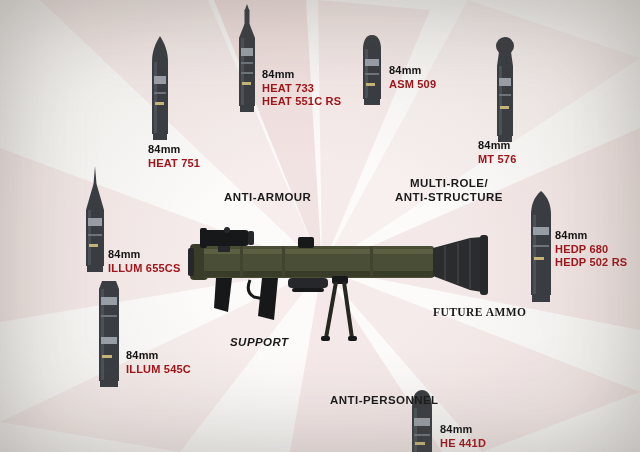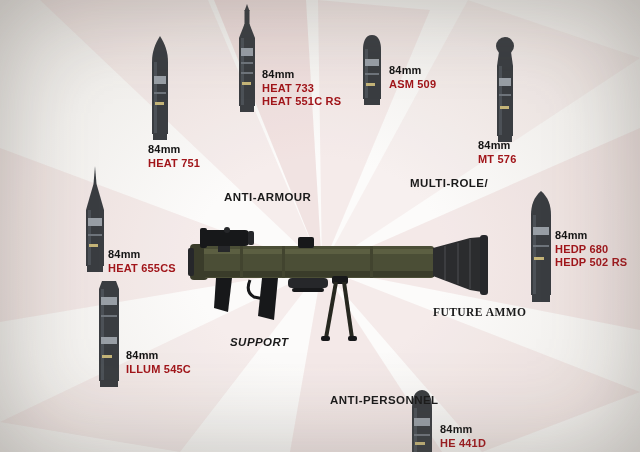--- a/index.html
+++ b/index.html
@@ -238,21 +238,21 @@
     <span class="nm">ASM 509</span>
   </div>
 
   <div class="lbl" style="left:478px;top:139px;">
     <span class="cal">84mm</span>
     <span class="nm">MT 576</span>
   </div>
 
   <div class="lbl" style="left:108px;top:248px;">
     <span class="cal">84mm</span>
-    <span class="nm">HEAT 655CS</span>
+    <span class="nm">ILLUM 655CS</span>
   </div>
 
   <div class="lbl" style="left:126px;top:349px;">
     <span class="cal">84mm</span>
     <span class="nm">ILLUM 545C</span>
   </div>
 
   <div class="lbl" style="left:555px;top:229px;">
     <span class="cal">84mm</span>
     <span class="nm">HEDP 680</span>
@@ -261,20 +261,21 @@
 
   <div class="lbl" style="left:440px;top:423px;">
     <span class="cal">84mm</span>
     <span class="nm">HE 441D</span>
   </div>
 
   <div class="cat" style="left:196px;top:191px;margin-left:28px;">ANTI-ARMOUR</div>
 
   <div class="cat two" style="left:394px;top:177px;">
     <span>MULTI-ROLE/</span>
+    <span>ANTI-STRUCTURE</span>
   </div>
 
   <div class="cat" style="left:230px;top:336px;font-style:italic;">SUPPORT</div>
 
   <div class="cat" style="left:433px;top:306px;font-family:Liberation Serif, serif;">FUTURE AMMO</div>
 
   <div class="cat" style="left:330px;top:370px;margin-top:24px;">ANTI-PERSONNEL</div>
 
   <div class="vignette"></div>
 </div>

